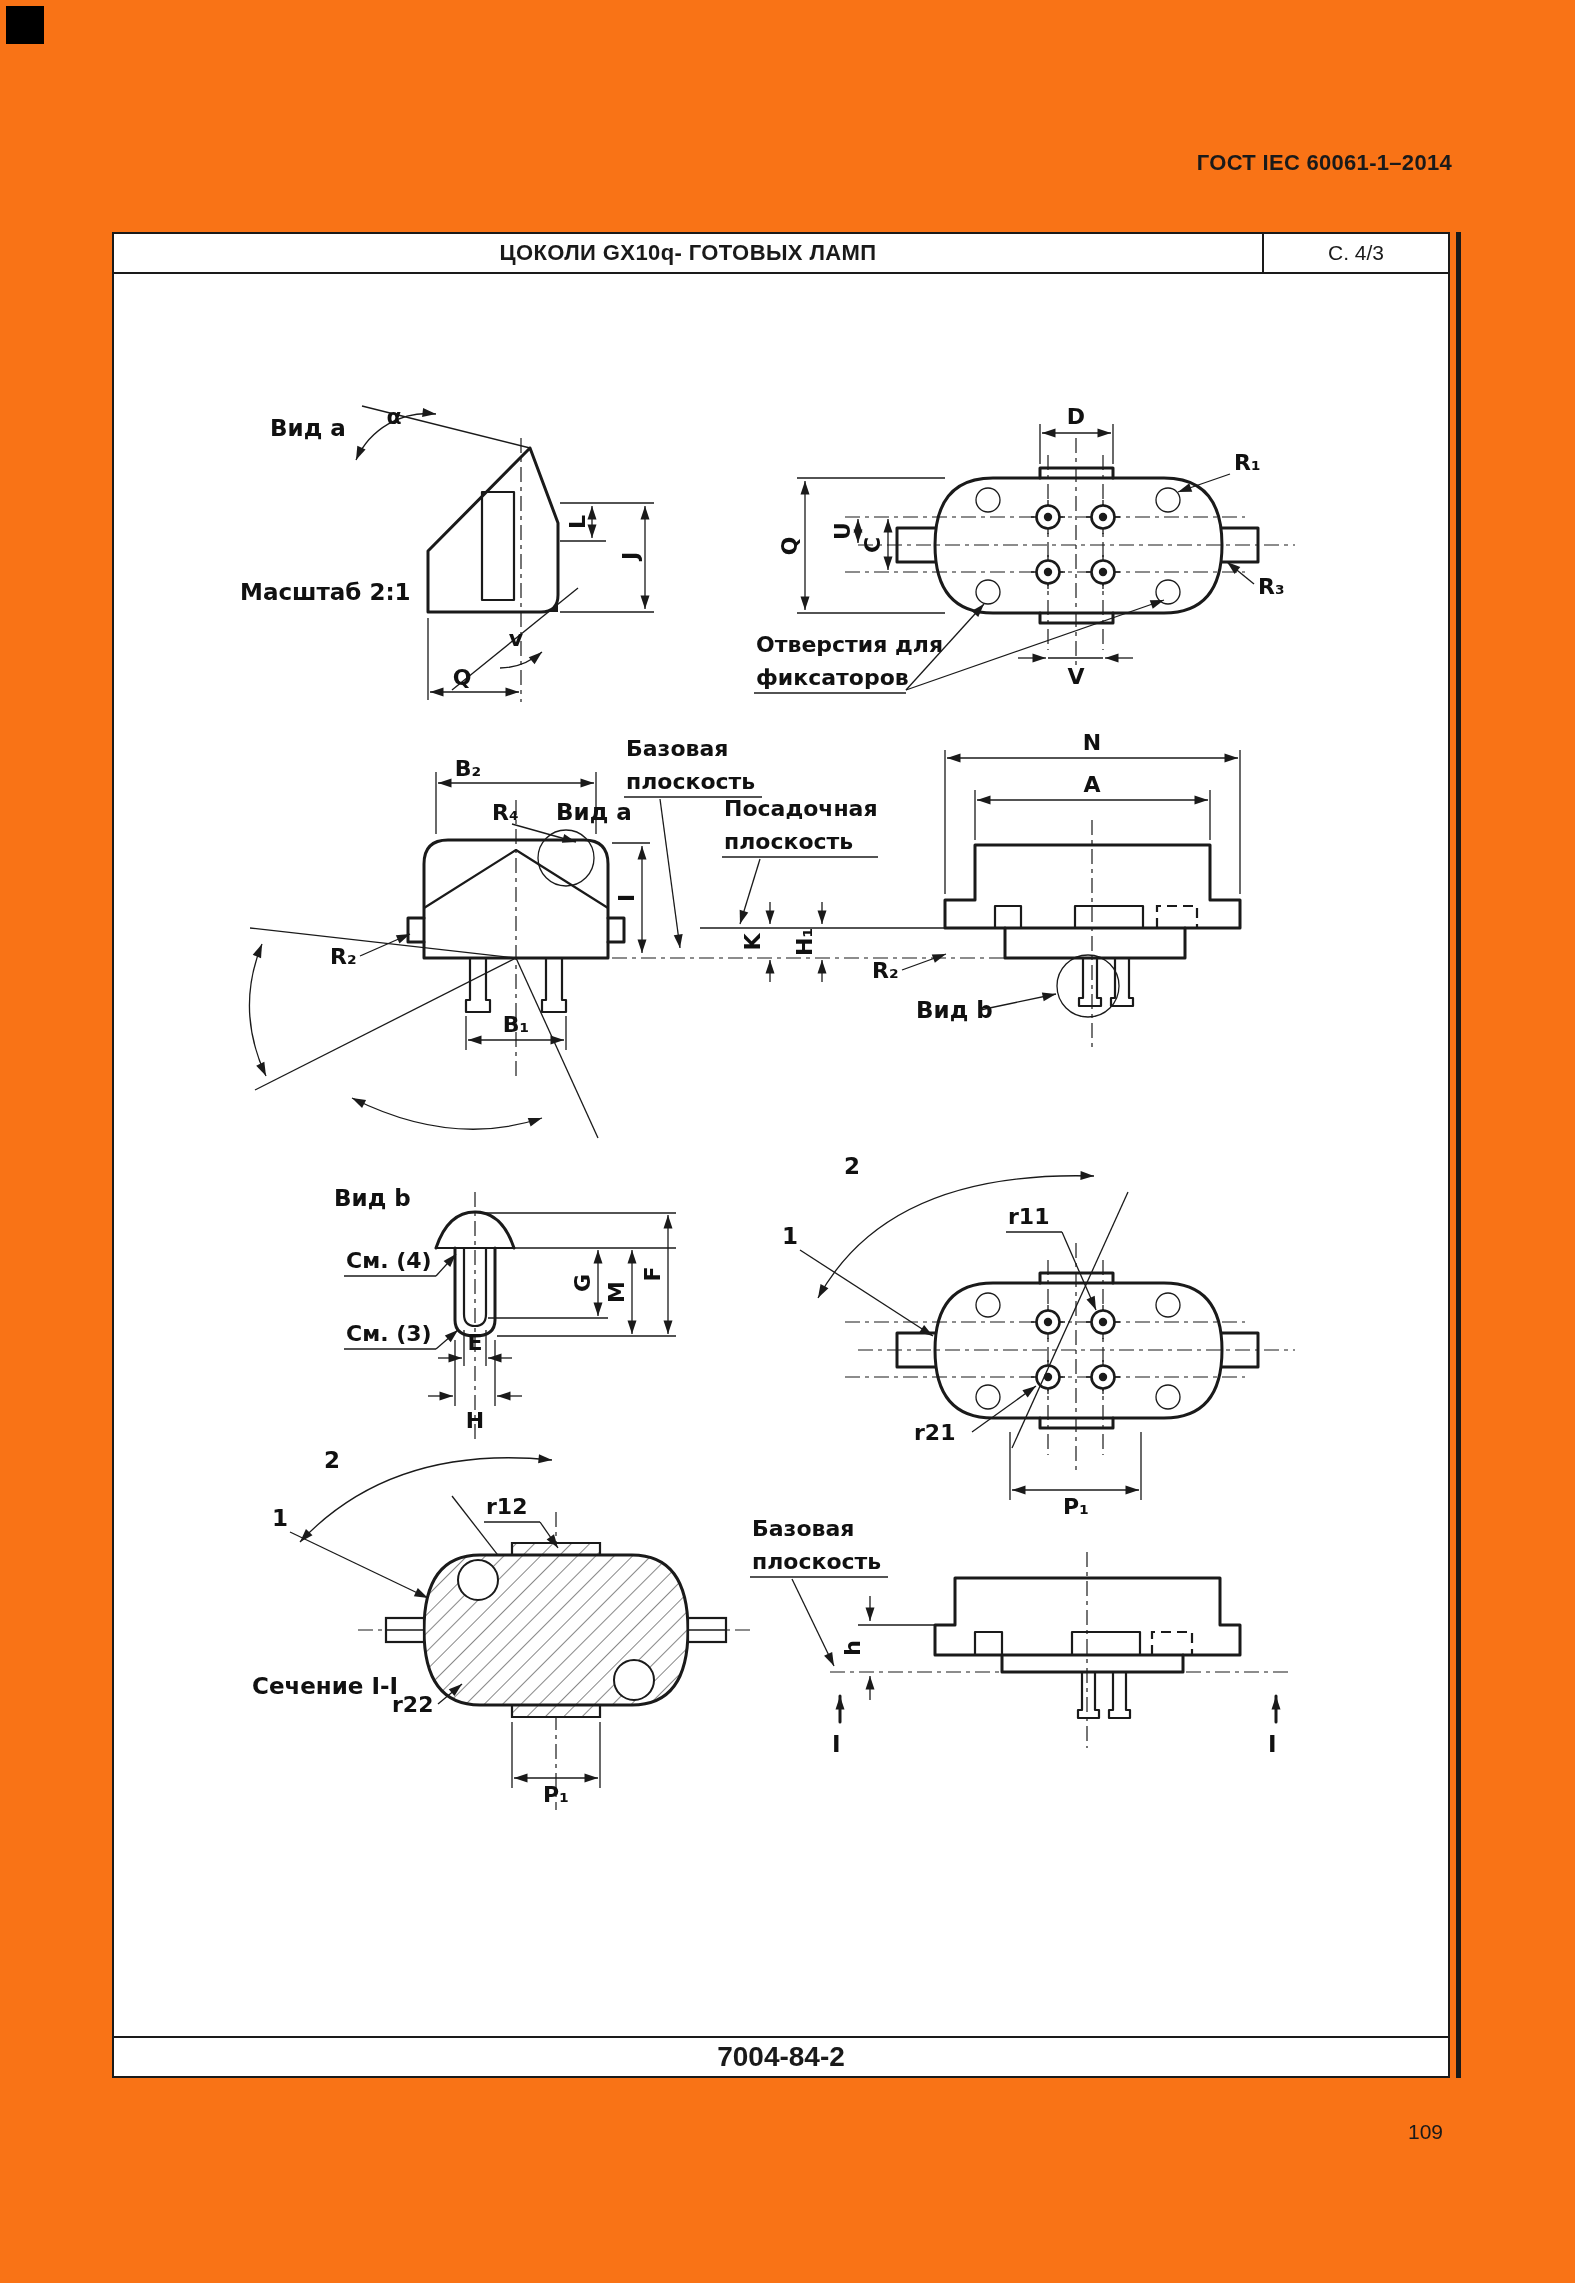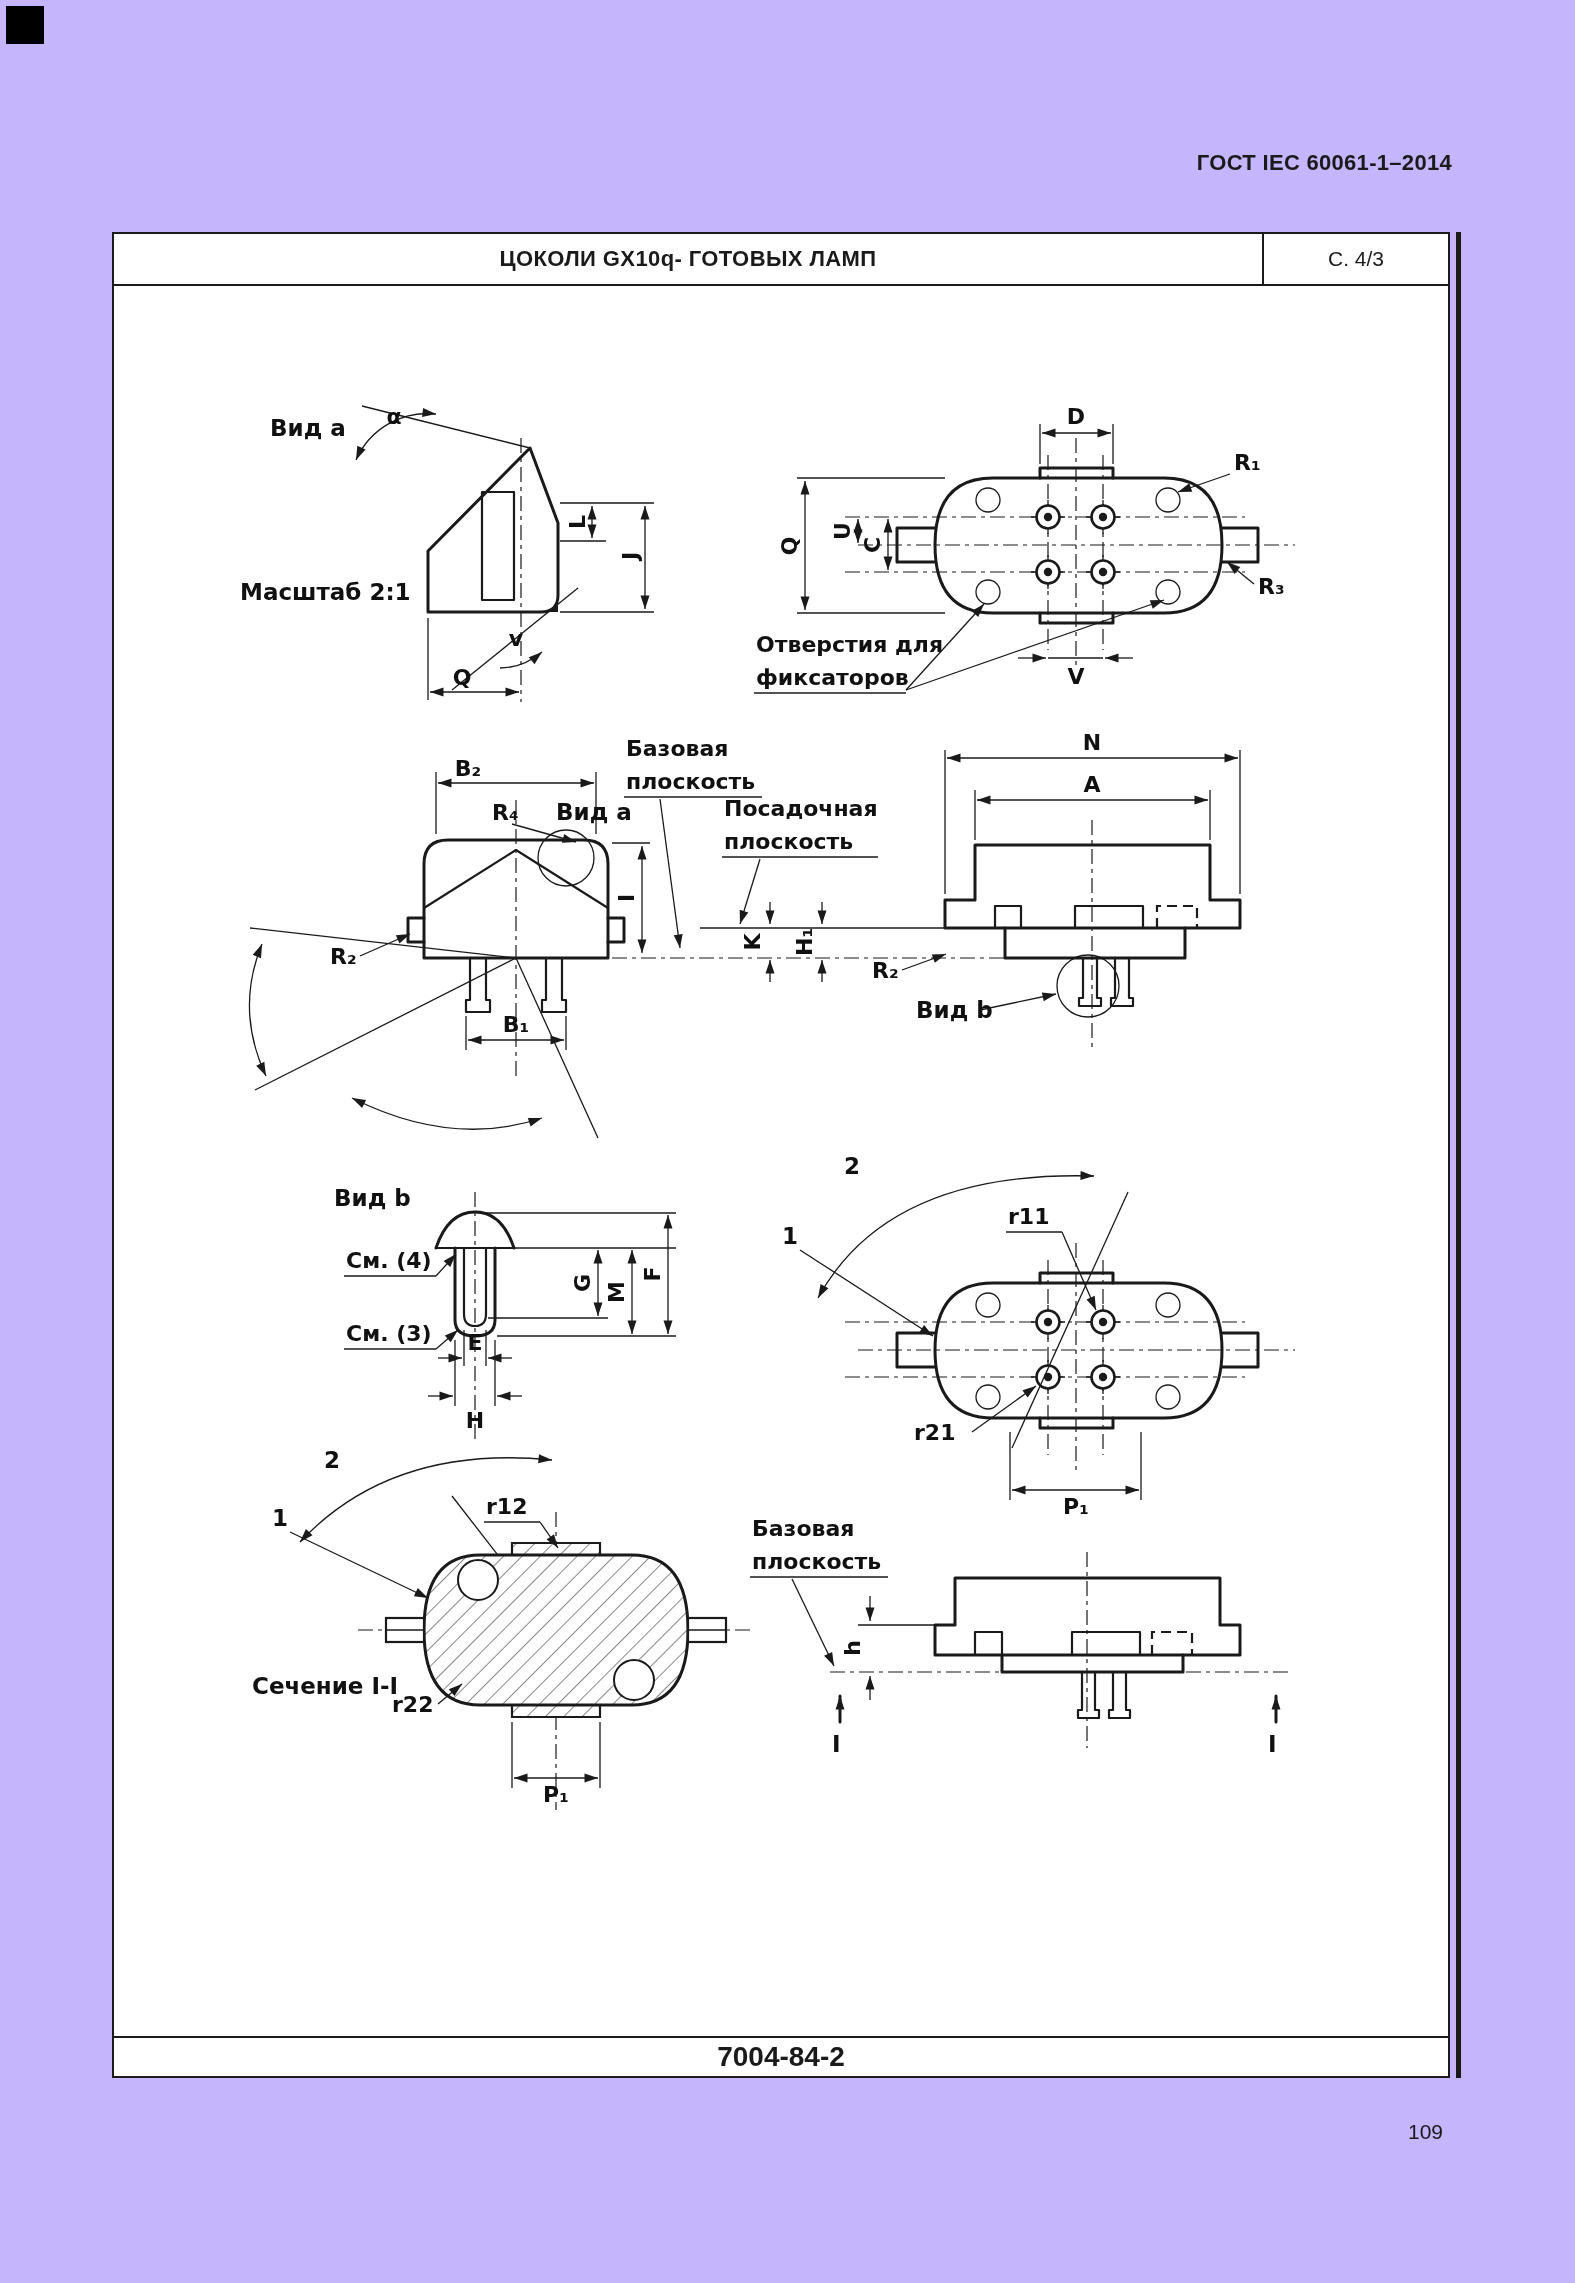--- a/index.html
+++ b/index.html
@@ -1,23 +1,23 @@
 <!DOCTYPE html>
 <html><head>
 <meta charset="utf-8">
 <style>
   html,body{margin:0;padding:0;background:#fff}
-  .page{position:relative;width:1575px;height:2283px;background:#c4b5fd;overflow:hidden;
+  .page{position:relative;width:1575px;height:2283px;background:#f97316;overflow:hidden;
         font-family:"Liberation Sans",sans-serif;color:#1a1a1a}
   .corner-mark{position:absolute;left:6px;top:6px;width:38px;height:38px;background:#000}
   .hdr{position:absolute;top:150px;right:123px;font-size:22px;font-weight:700;letter-spacing:.3px}
   .frame{position:absolute;left:112px;top:232px;width:1338px;height:1846px;
          border:2.5px solid #1a1a1a;box-sizing:border-box;background:#fff}
   .heavy-rule{position:absolute;left:1456px;top:232px;width:5px;height:1846px;background:#1a1a1a}
-  .titlebar{position:absolute;left:0;top:0;width:100%;height:52px;border-bottom:2.5px solid #1a1a1a;
+  .titlebar{position:absolute;left:0;top:0;width:100%;height:40px;border-bottom:2.5px solid #1a1a1a;
             display:flex;box-sizing:border-box}
   .title-cell{flex:1;display:flex;align-items:center;justify-content:center;
               font-size:22px;font-weight:700;letter-spacing:.4px}
   .ref-cell{width:186px;border-left:2.5px solid #1a1a1a;display:flex;align-items:center;
             justify-content:center;font-size:21px;box-sizing:border-box}
   .note{position:absolute;left:14px;top:52px;width:1302px;font-size:21px;line-height:31px}
   .note-l1{text-align:justify;text-indent:50px;height:31px;overflow:hidden;white-space:normal}
   .note-l1::after{content:"";display:inline-block;width:100%}
   .footerbar{position:absolute;left:0;bottom:0;width:100%;height:40px;border-top:2px solid #1a1a1a;
              display:flex;align-items:center;justify-content:center;font-size:28px;font-weight:700;

